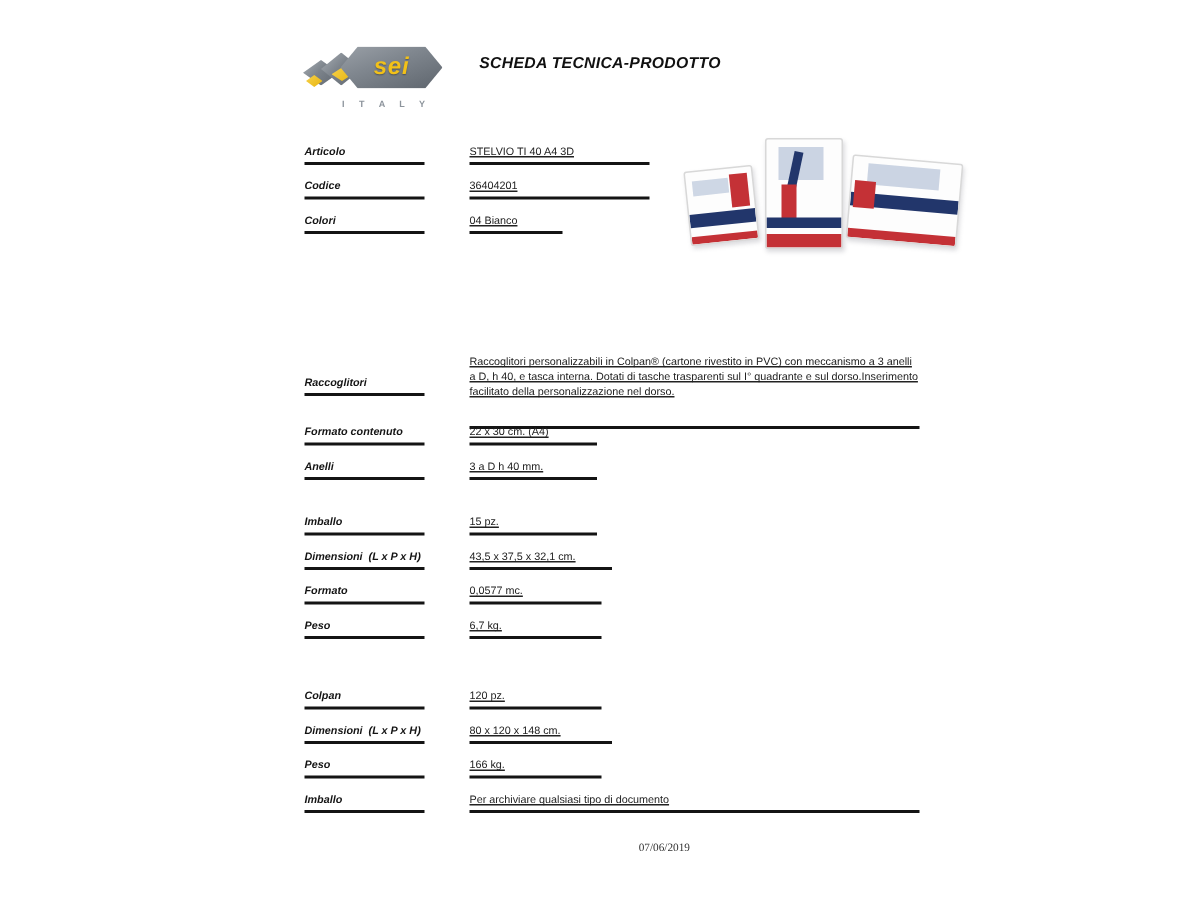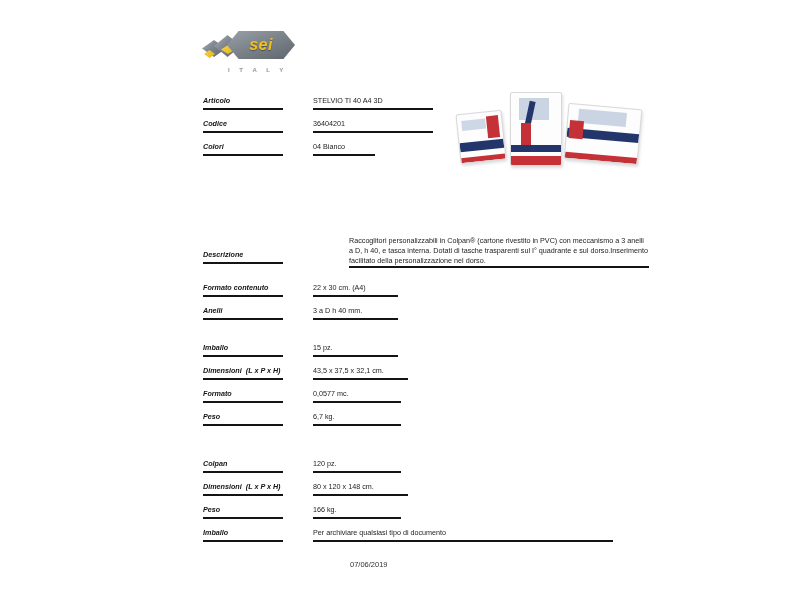--- a/index.html
+++ b/index.html
@@ -42,58 +42,59 @@
   .row{position:absolute;left:203px;height:14px;}
   .lbl{
     position:absolute;left:0;top:0;width:80px;
     font-size:7.2px;font-weight:bold;font-style:italic;
     color:#141414;border-bottom:2px solid #141414;
     padding-bottom:3px;white-space:pre-wrap;
   }
   .val{
     position:absolute;left:110px;top:0;
     font-size:7.2px;color:#222;
-    border-bottom:2px solid #141414;padding-bottom:3px;
+    border-bottom:2px solid #141414;padding-bottom:3px;text-decoration:underline;
   }
-  .val-multiline{line-height:10px;padding-bottom:0;margin-left:36px;}
+  .val-multiline{line-height:10px;padding-bottom:18px;}
 
   
   .photo{position:absolute;left:452px;top:88px;width:190px;height:80px;}
   .binder{position:absolute;background:#fdfdfd;border:1px solid #d8d8d8;
           box-shadow:1px 2px 3px rgba(120,120,130,.25);border-radius:2px;overflow:hidden;}
   .b-left{left:6px;top:24px;width:44px;height:48px;transform:rotate(-6deg);}
   .b-mid{left:58px;top:4px;width:50px;height:72px;}
   .b-right{left:114px;top:18px;width:72px;height:54px;transform:rotate(5deg);}
   .stripe{position:absolute;}
   .navy{background:#22366b;}
   .red{background:#c43136;}
   .sky{background:#b9c6da;}
 
   
   .footer-date{
     position:absolute;left:350px;top:560px;width:110px;
-    text-align:left;font-size:7.5px;color:#333;
+    text-align:right;font-size:7.5px;color:#333;font-family:Liberation Serif, serif;
   }
 </style>
 </head>
 <body>
 
 <div class="page">
 
   <div class="logo">
     <div class="gem gem-gray" style="left:2px;top:12px;width:24px;height:17px;"></div>
     <div class="gem gem-gray" style="left:14px;top:7px;width:27px;height:22px;"></div>
     <div class="gem gem-yellow" style="left:4px;top:22px;width:11px;height:8px;"></div>
     <div class="gem gem-yellow" style="left:21px;top:17px;width:14px;height:9px;"></div>
     <div class="gem-main">
       <span>sei</span>
     </div>
     <div class="logo-sub">I T A L Y</div>
   </div>
 
+  <div class="doc-title">SCHEDA TECNICA-PRODOTTO</div>
 
   <div class="photo">
     <div class="binder b-left">
       <div class="stripe sky" style="left:4px;top:6px;width:24px;height:10px;opacity:.7;"></div>
       <div class="stripe red" style="right:3px;top:4px;width:12px;height:22px;"></div>
       <div class="stripe navy" style="left:0;top:28px;width:100%;height:9px;"></div>
       <div class="stripe red" style="left:0;bottom:0;width:100%;height:5px;"></div>
     </div>
     <div class="binder b-mid">
       <div class="stripe sky" style="left:8px;top:5px;width:30px;height:22px;opacity:.75;"></div>
@@ -117,21 +118,21 @@
   <div class="row" style="top:119px">
     <span class="lbl">Codice</span>
     <span class="val" style="width:120px">36404201</span>
   </div>
   <div class="row" style="top:142px">
     <span class="lbl">Colori</span>
     <span class="val" style="width:62px">04 Bianco</span>
   </div>
 
   <div class="row" style="top:236px">
-    <span class="lbl" style="top:14px">Descrizione</span>
+    <span class="lbl" style="top:14px">Raccoglitori</span>
     <span class="val val-multiline" style="width:300px">Raccoglitori personalizzabili in Colpan® (cartone rivestito in PVC) con meccanismo a 3 anelli a D, h 40, e tasca interna. Dotati di tasche trasparenti sul I° quadrante e sul dorso.Inserimento facilitato della personalizzazione nel dorso.</span>
   </div>
 
   <div class="row" style="top:283px">
     <span class="lbl">Formato contenuto</span>
     <span class="val" style="width:85px">22 x 30 cm. (A4)</span>
   </div>
   <div class="row" style="top:306px">
     <span class="lbl">Anelli</span>
     <span class="val" style="width:85px">3 a D h 40 mm.</span>

